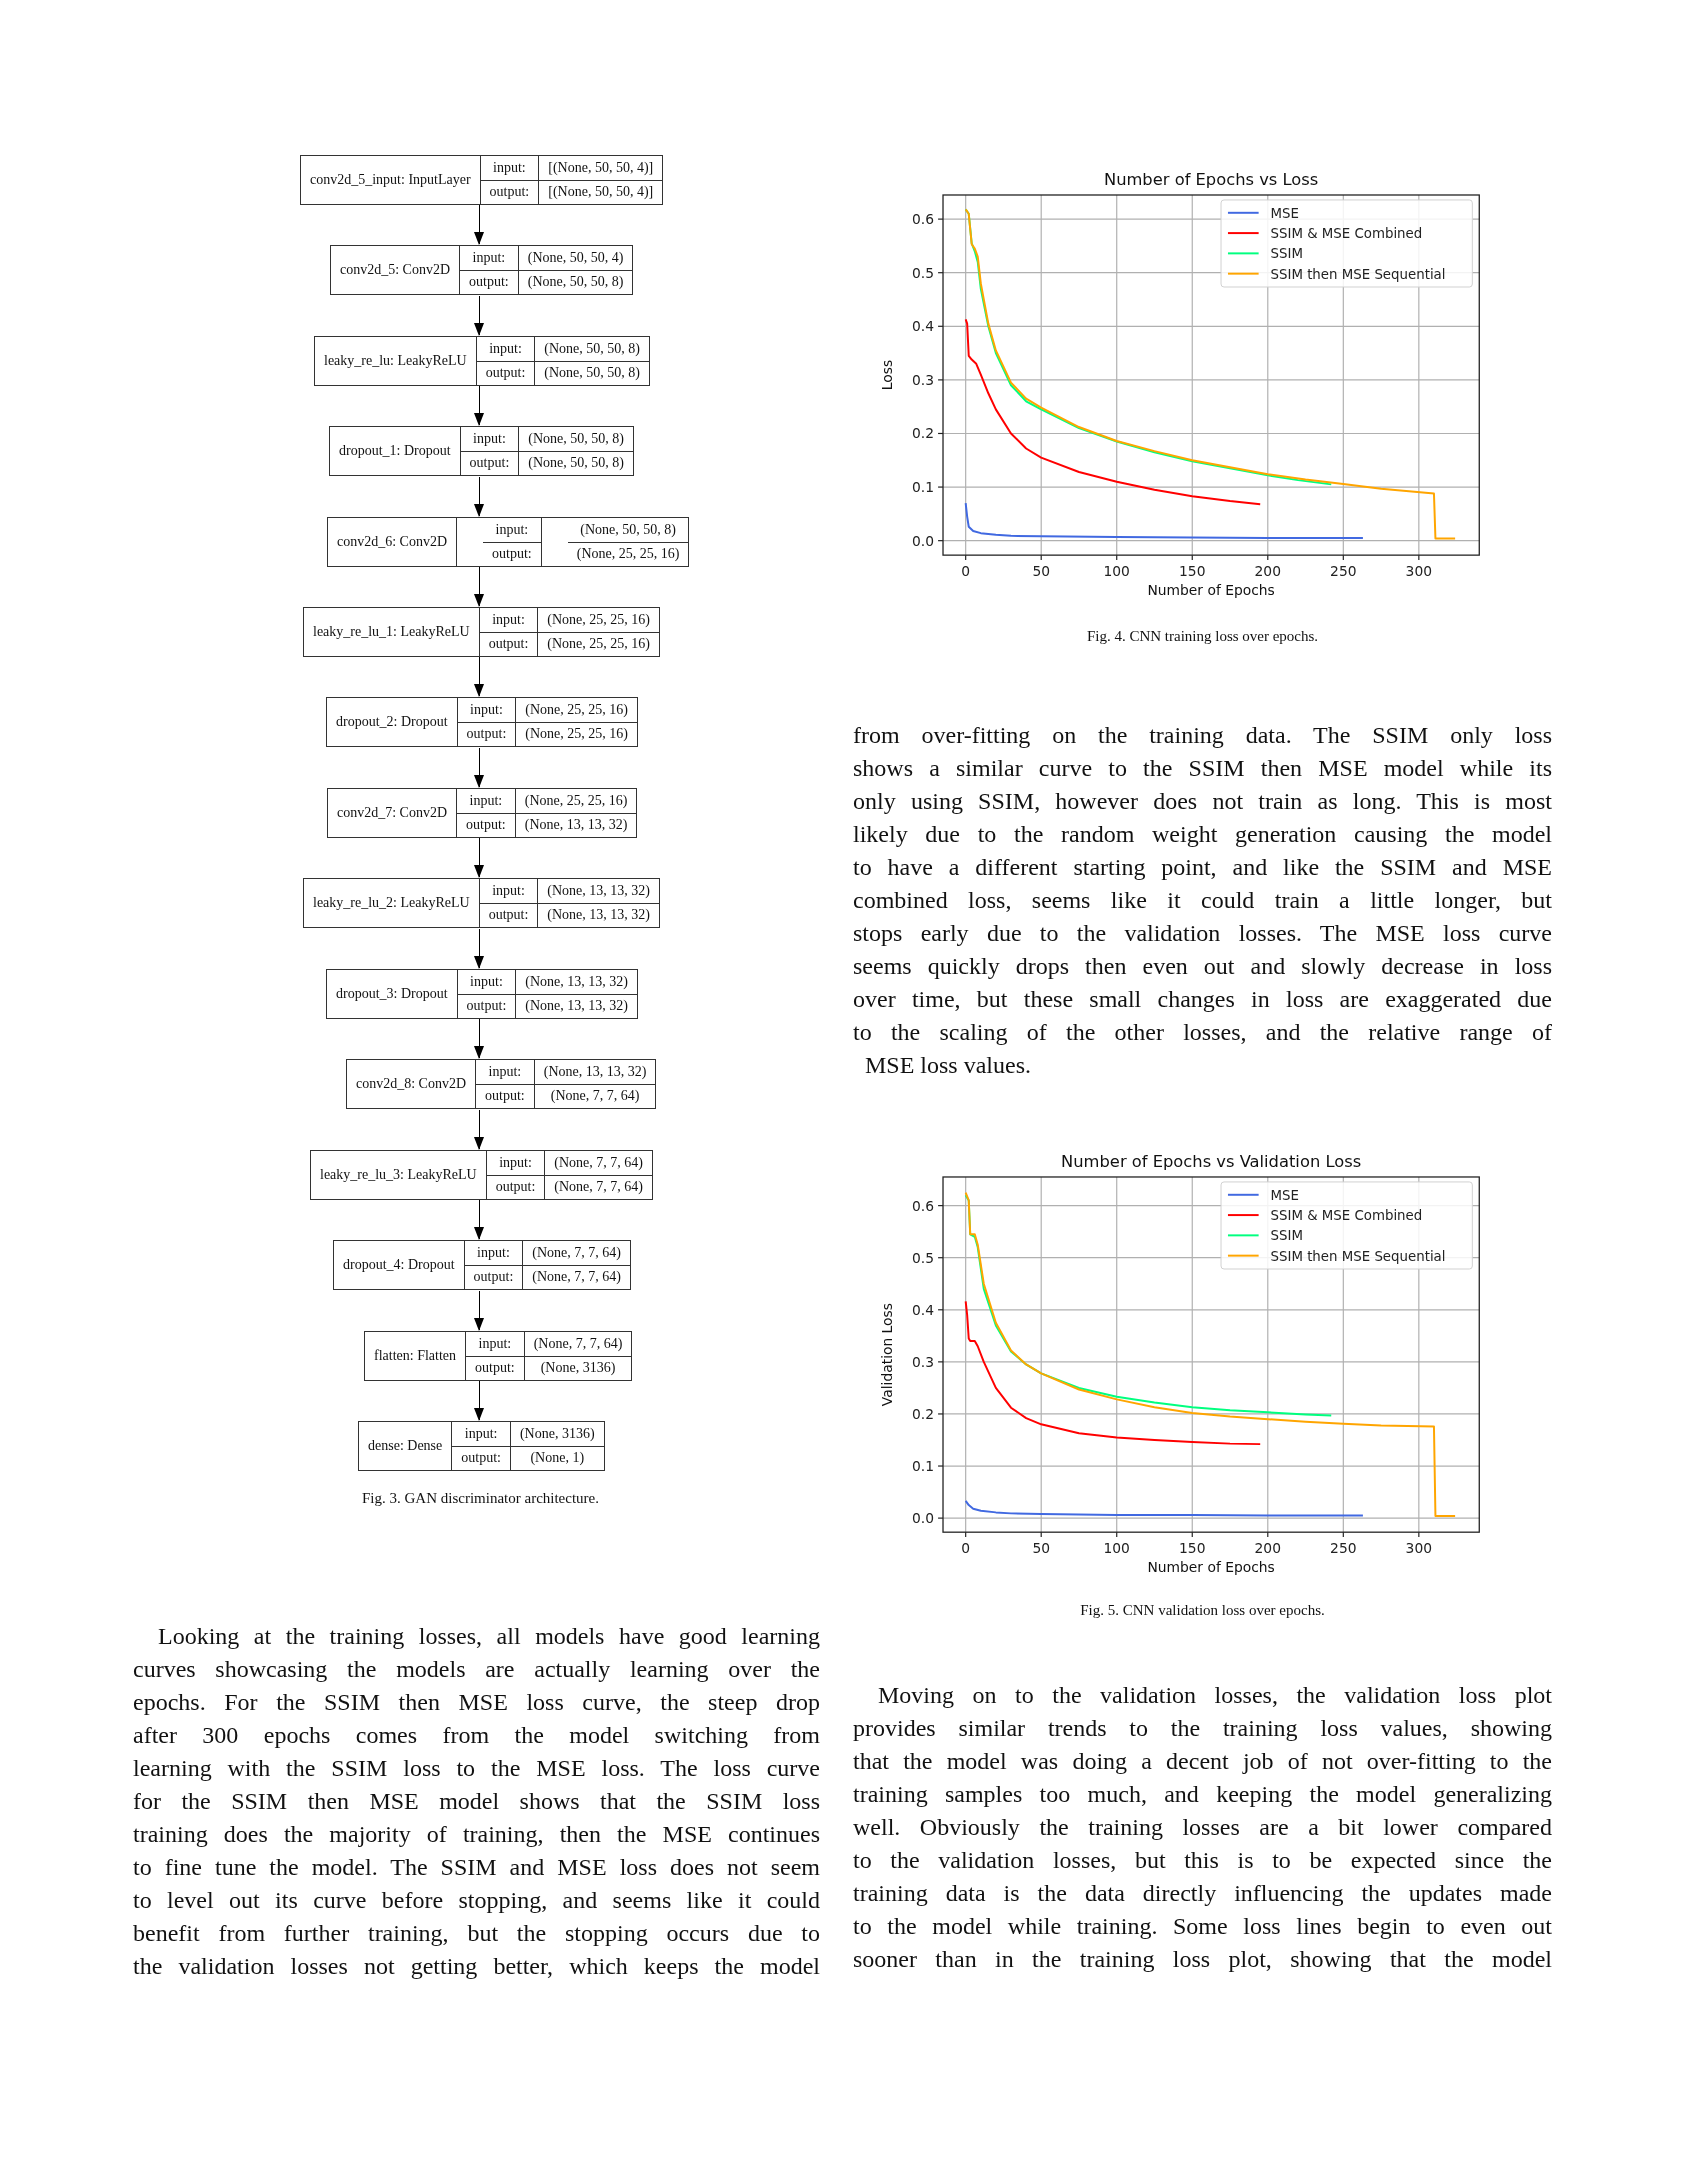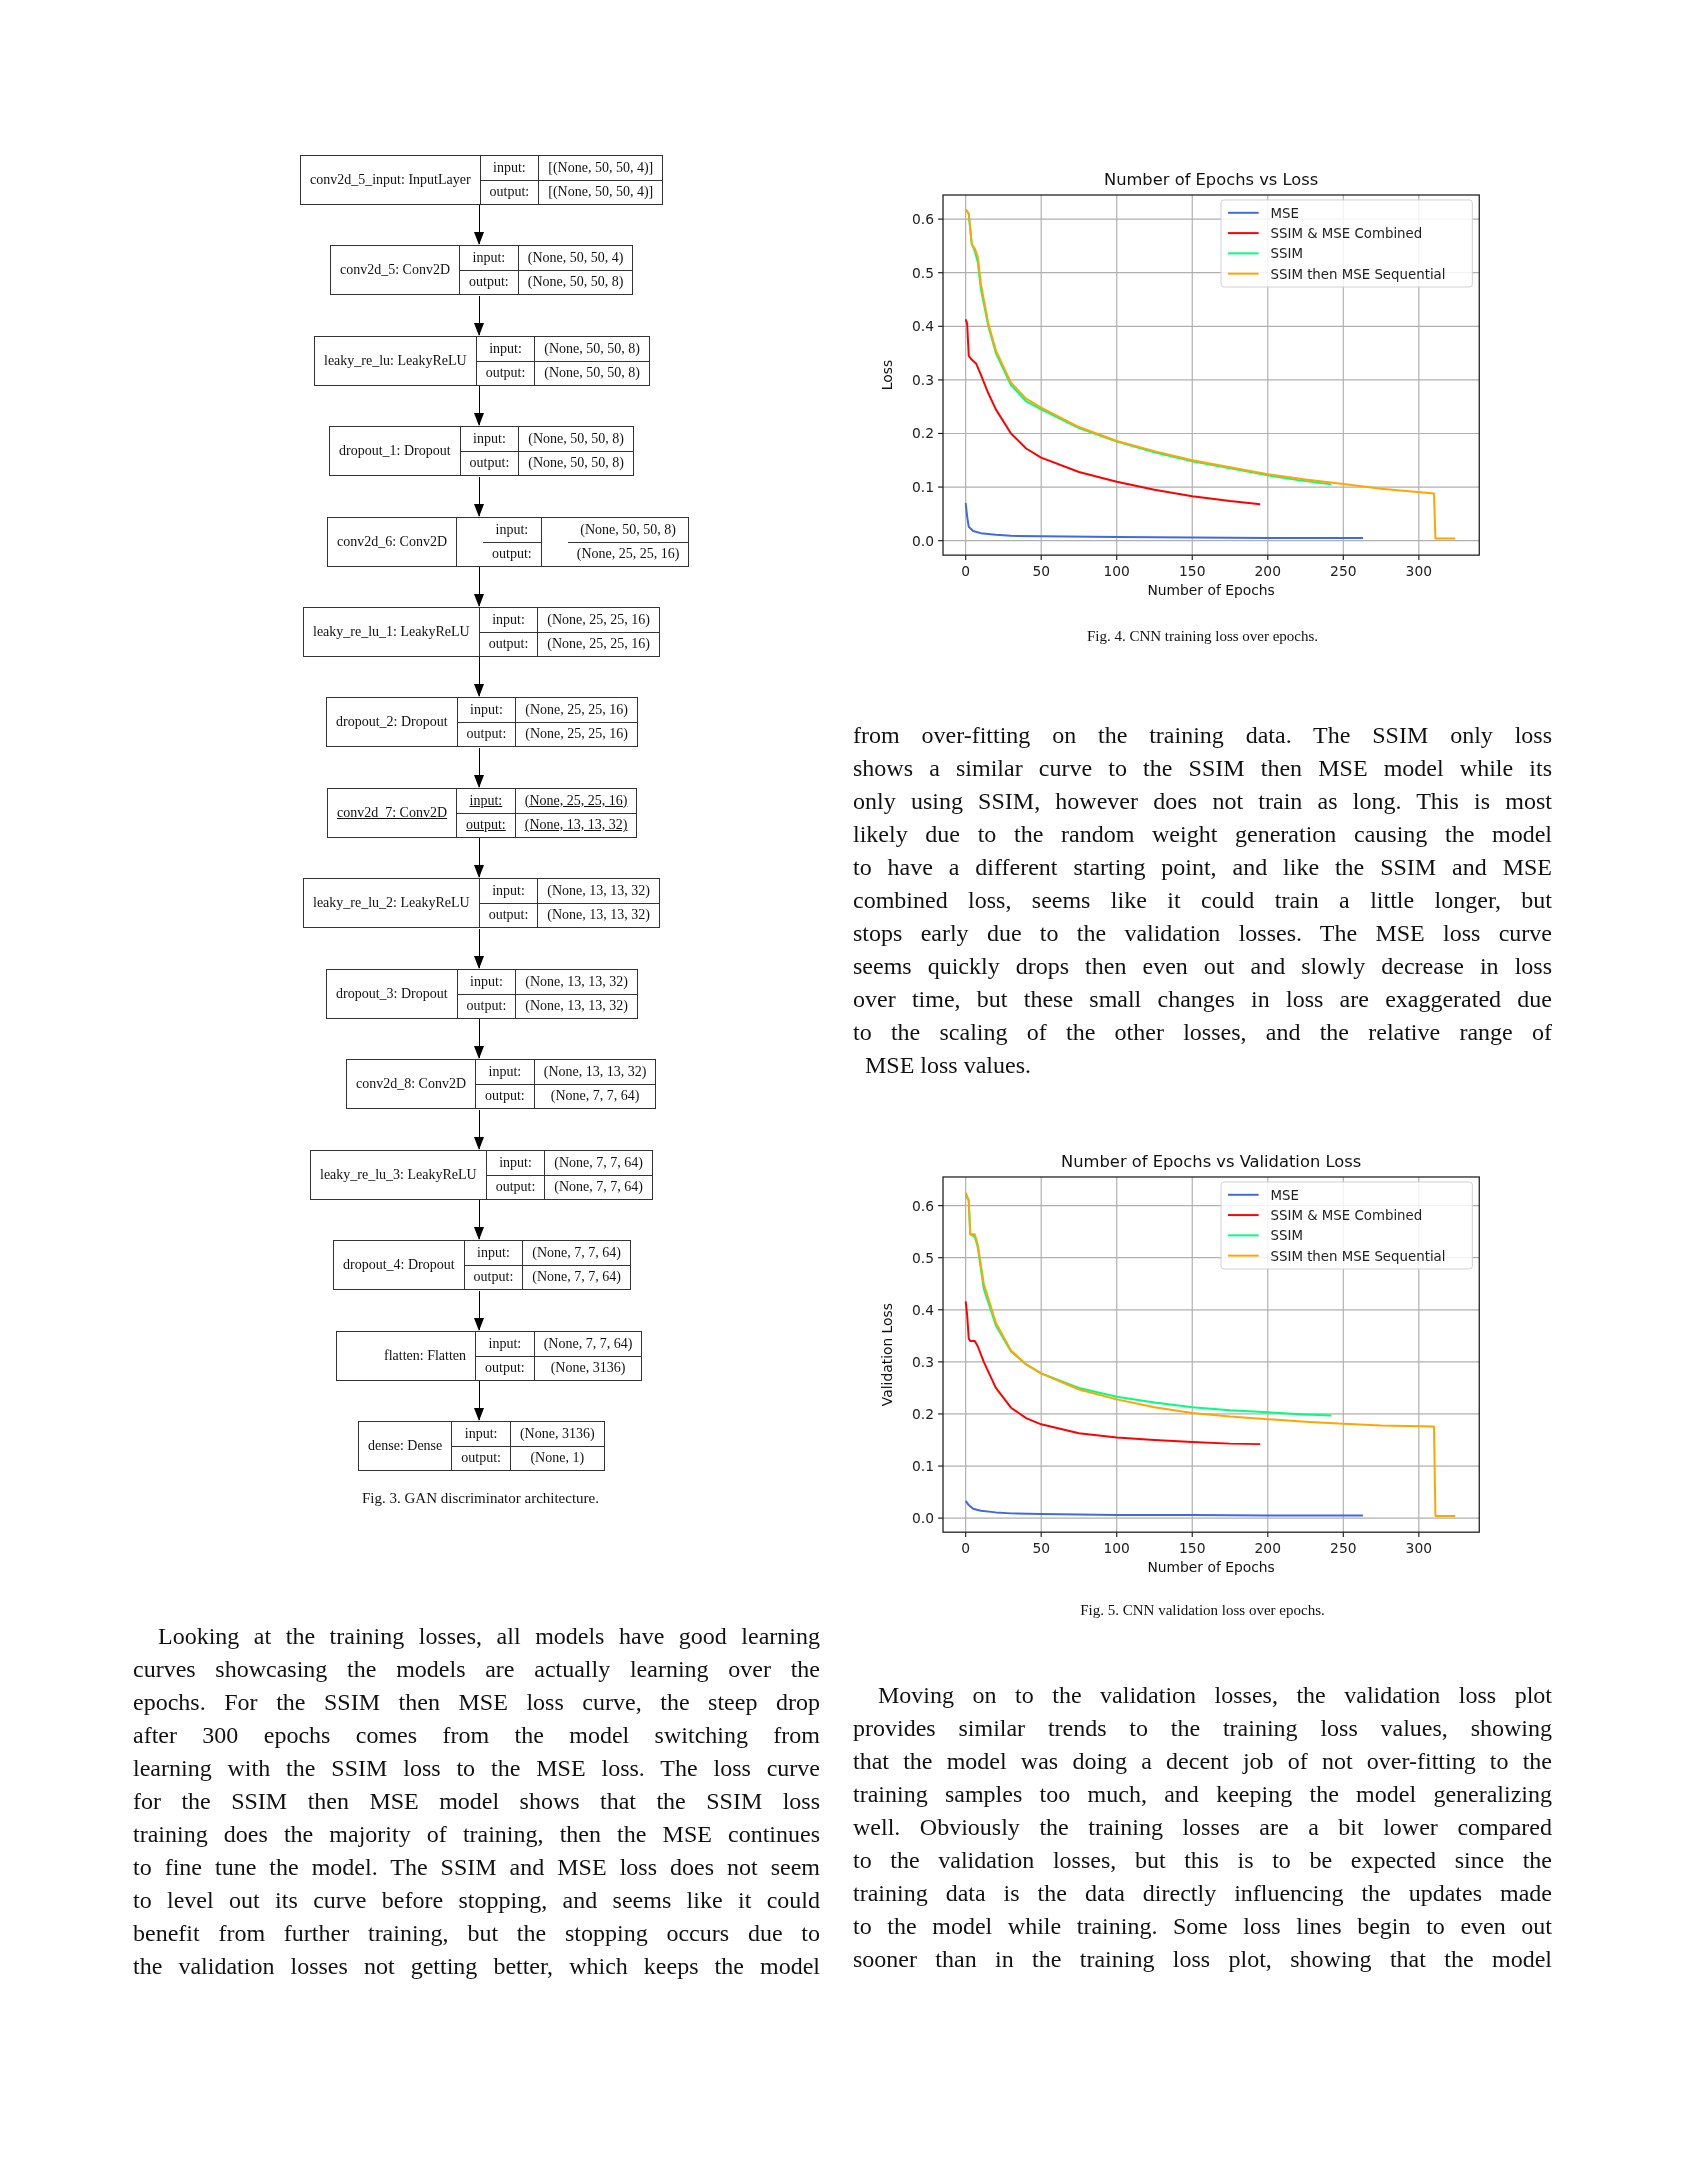--- a/index.html
+++ b/index.html
@@ -114,21 +114,21 @@
       <div class="io">
         <div>input:</div>
         <div>output:</div>
       </div>
       <div class="vals">
         <div>(None, 25, 25, 16)</div>
         <div>(None, 25, 25, 16)</div>
       </div>
     </div>
     <div class="arrow" style="left: 479px; top: 736px; height: 39px;"></div>
-    <div class="layer" style="top: 776px; left: 327px; text-decoration: underline;">
+    <div class="layer" style="top: 776px; left: 327px;">
       <div class="lname">conv2d_7: Conv2D</div>
       <div class="io">
         <div>input:</div>
         <div>output:</div>
       </div>
       <div class="vals">
         <div>(None, 25, 25, 16)</div>
         <div>(None, 13, 13, 32)</div>
       </div>
     </div>
@@ -186,21 +186,21 @@
       <div class="io">
         <div>input:</div>
         <div>output:</div>
       </div>
       <div class="vals">
         <div>(None, 7, 7, 64)</div>
         <div>(None, 7, 7, 64)</div>
       </div>
     </div>
     <div class="arrow" style="left: 479px; top: 1279px; height: 39px;"></div>
-    <div class="layer" style="top: 1319px; left: 336px; padding-left: 38px;">
+    <div class="layer" style="top: 1319px; left: 364px;">
       <div class="lname">flatten: Flatten</div>
       <div class="io">
         <div>input:</div>
         <div>output:</div>
       </div>
       <div class="vals">
         <div>(None, 7, 7, 64)</div>
         <div>(None, 3136)</div>
       </div>
     </div>

